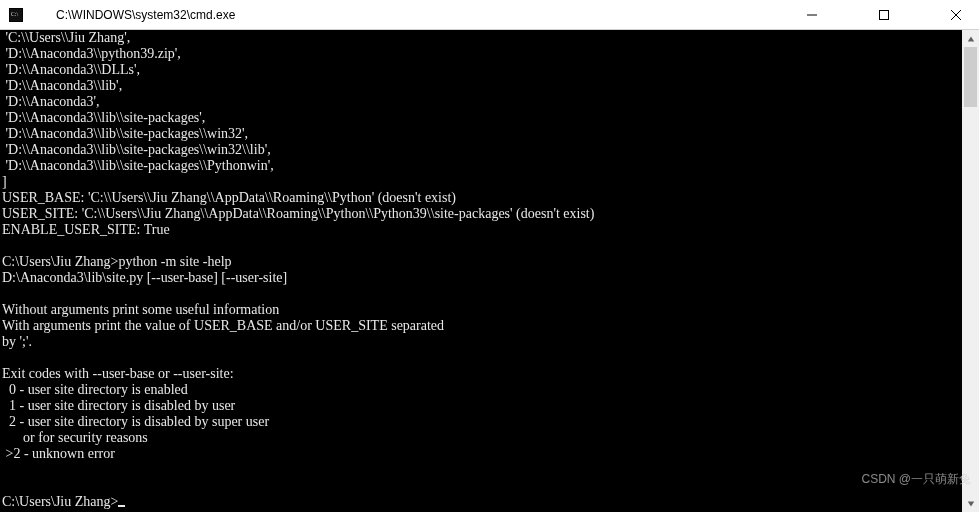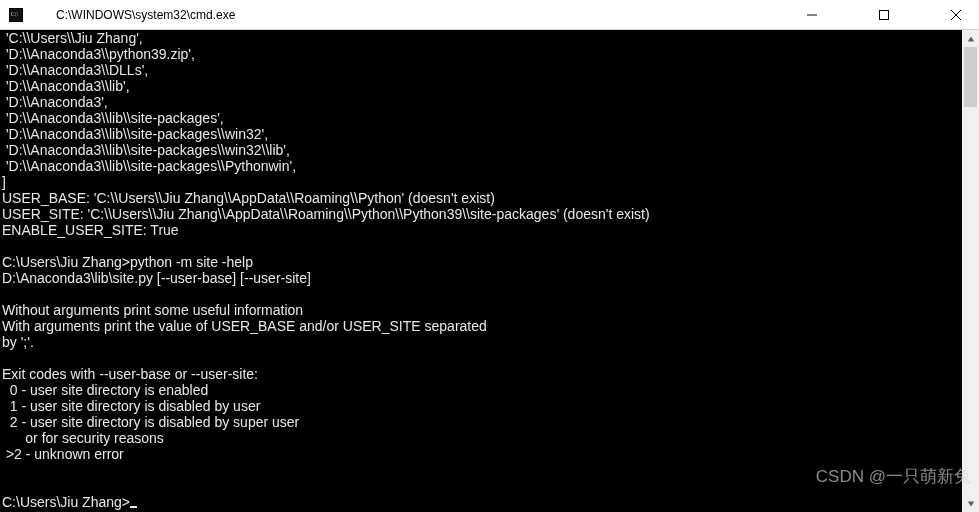--- a/index.html
+++ b/index.html
@@ -30,21 +30,21 @@
     display: flex; align-items: center; justify-content: center;
     color: #000;
   }
   .winbtn svg { width: 10px; height: 10px; }
   .console-wrap {
     position: absolute; top: 30px; left: 0; right: 0; bottom: 0;
     background: #000; display: flex;
   }
   .console {
     flex: 1; padding: 0 2px;
-    font-family: Liberation Sans, sans-serif;
+    font-family: Liberation Serif, serif;
     font-size: 14px; line-height: 16px;
     color: #e8e8e8; white-space: pre;
     overflow: hidden;
   }
   .scrollbar {
     width: 17px; background: #f0f0f0;
     display: flex; flex-direction: column;
   }
   .sb-btn {
     height: 17px; background: #f0f0f0;
@@ -56,21 +56,21 @@
     position: absolute; top: 0; left: 2px; right: 2px;
     height: 60px; background: #cdcdcd;
   }
   .cursor {
     display: inline-block; width: 7px; height: 2px;
     background: #e8e8e8; vertical-align: -1px;
   }
   .watermark {
     position: absolute; right: 8px; bottom: 24px;
     color: rgba(210,210,210,0.65);
-    font-size: 17px; font-family: "Microsoft YaHei", sans-serif;
+    font-size: 12px; font-family: "Microsoft YaHei", sans-serif;
     pointer-events: none;
   }
 </style>
 </head>
 <body>
 
 <div class="titlebar">
   <span class="app-icon">
     <svg viewBox="0 0 16 16">
         <rect x="0" y="0" width="16" height="16" fill="#000"></rect>

